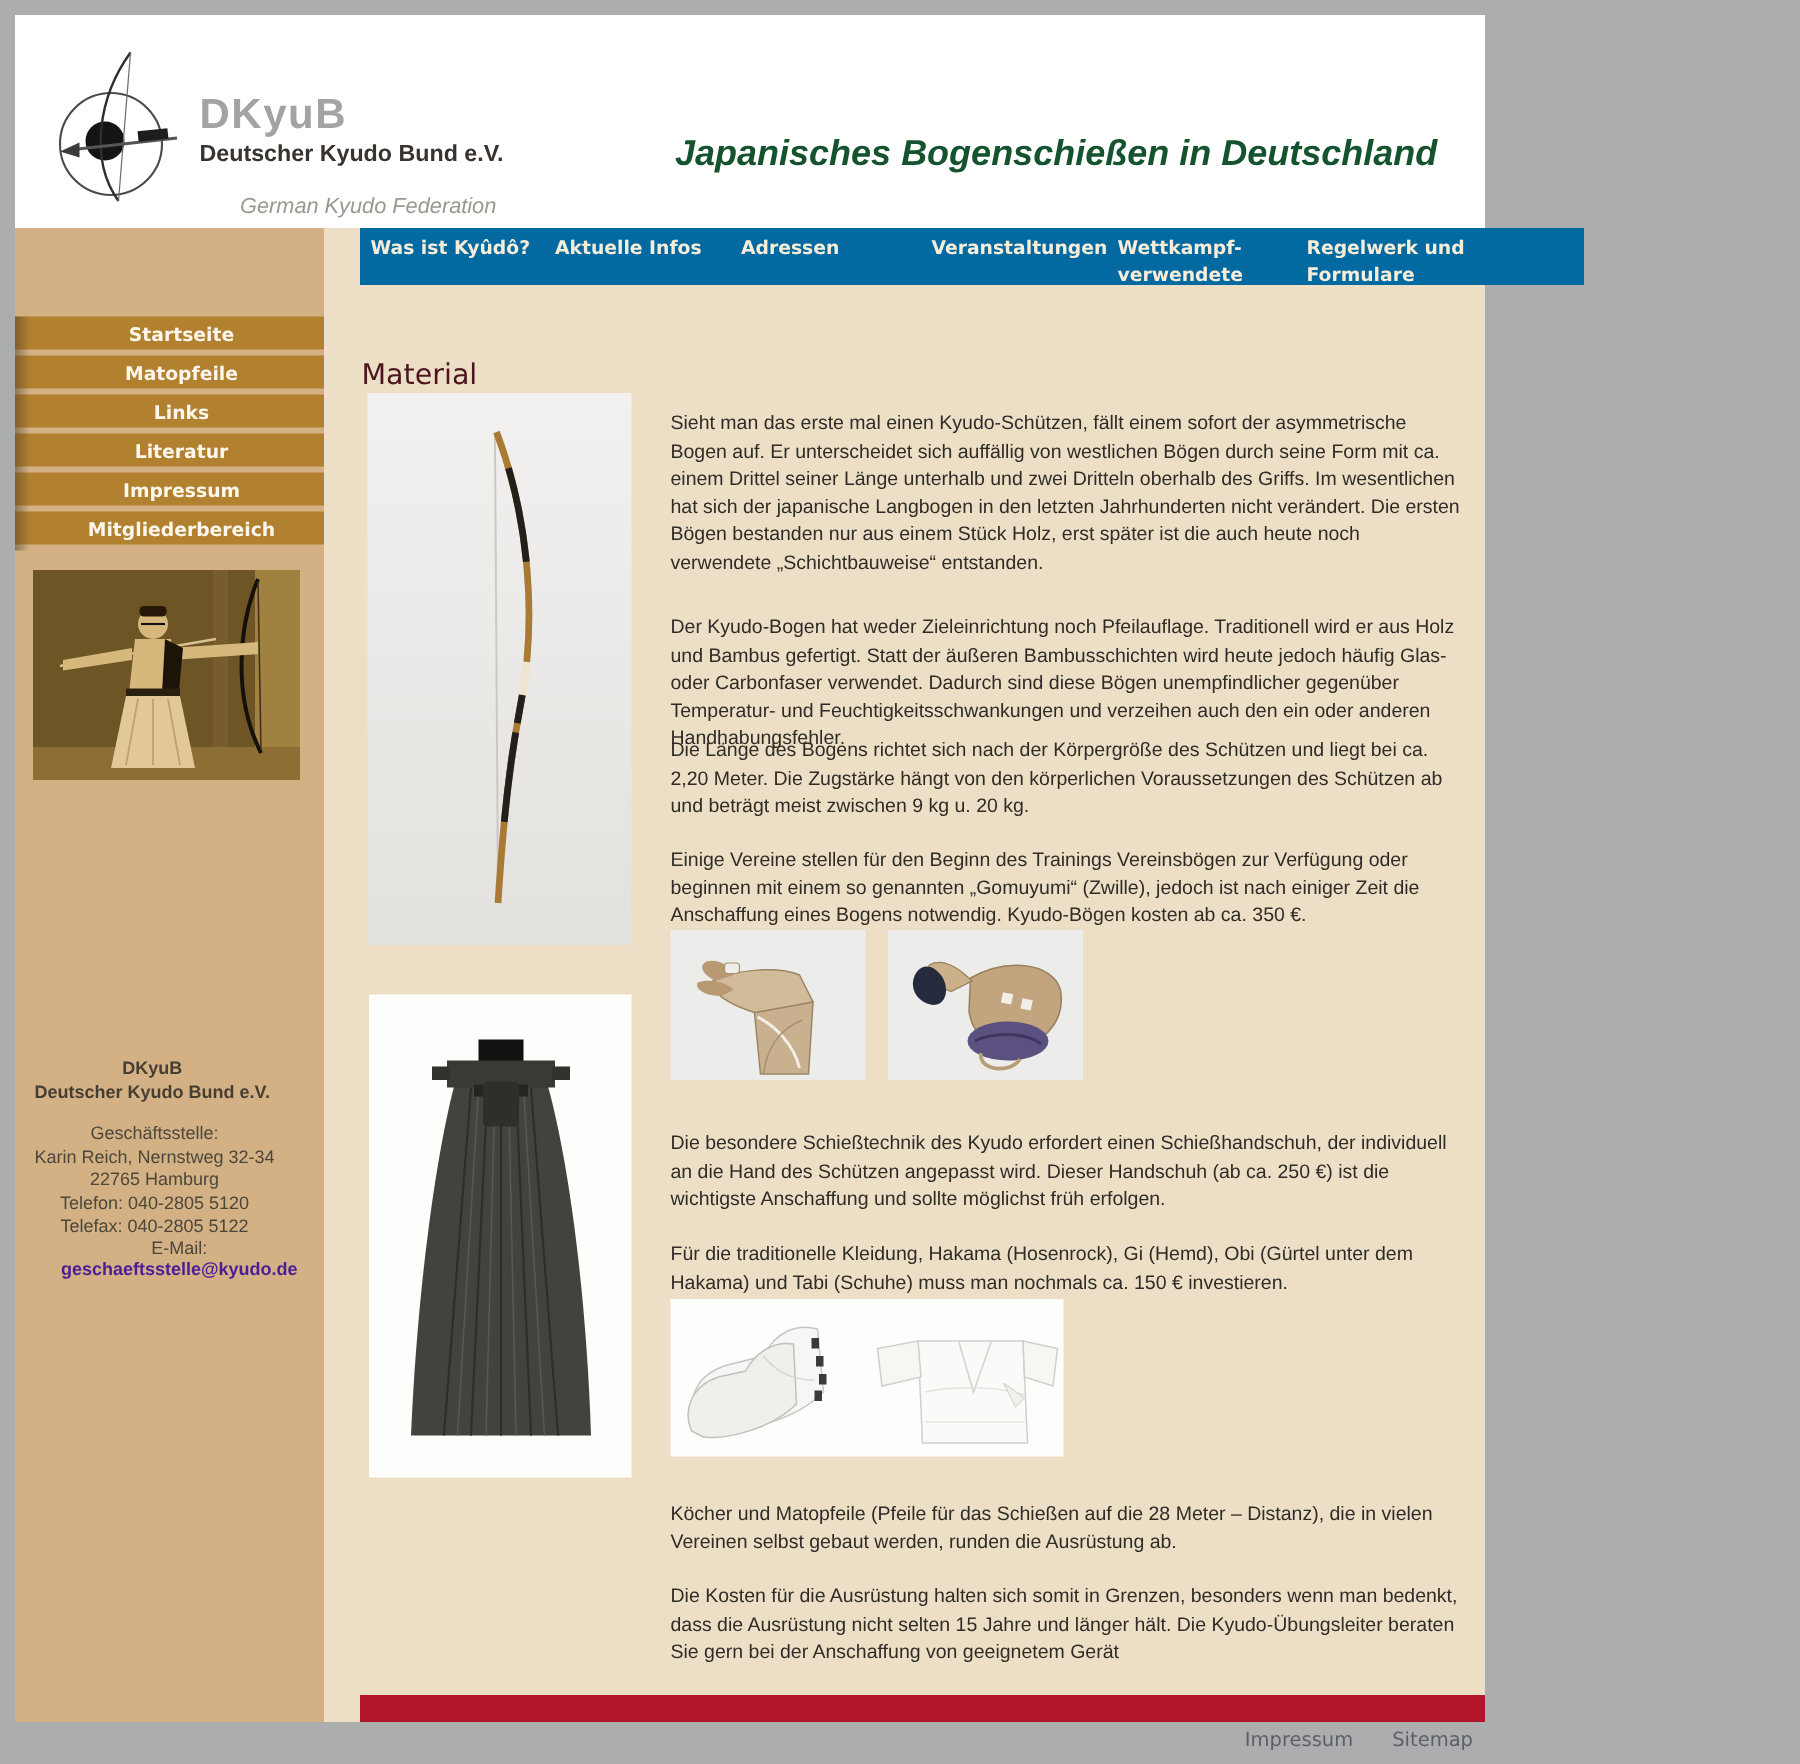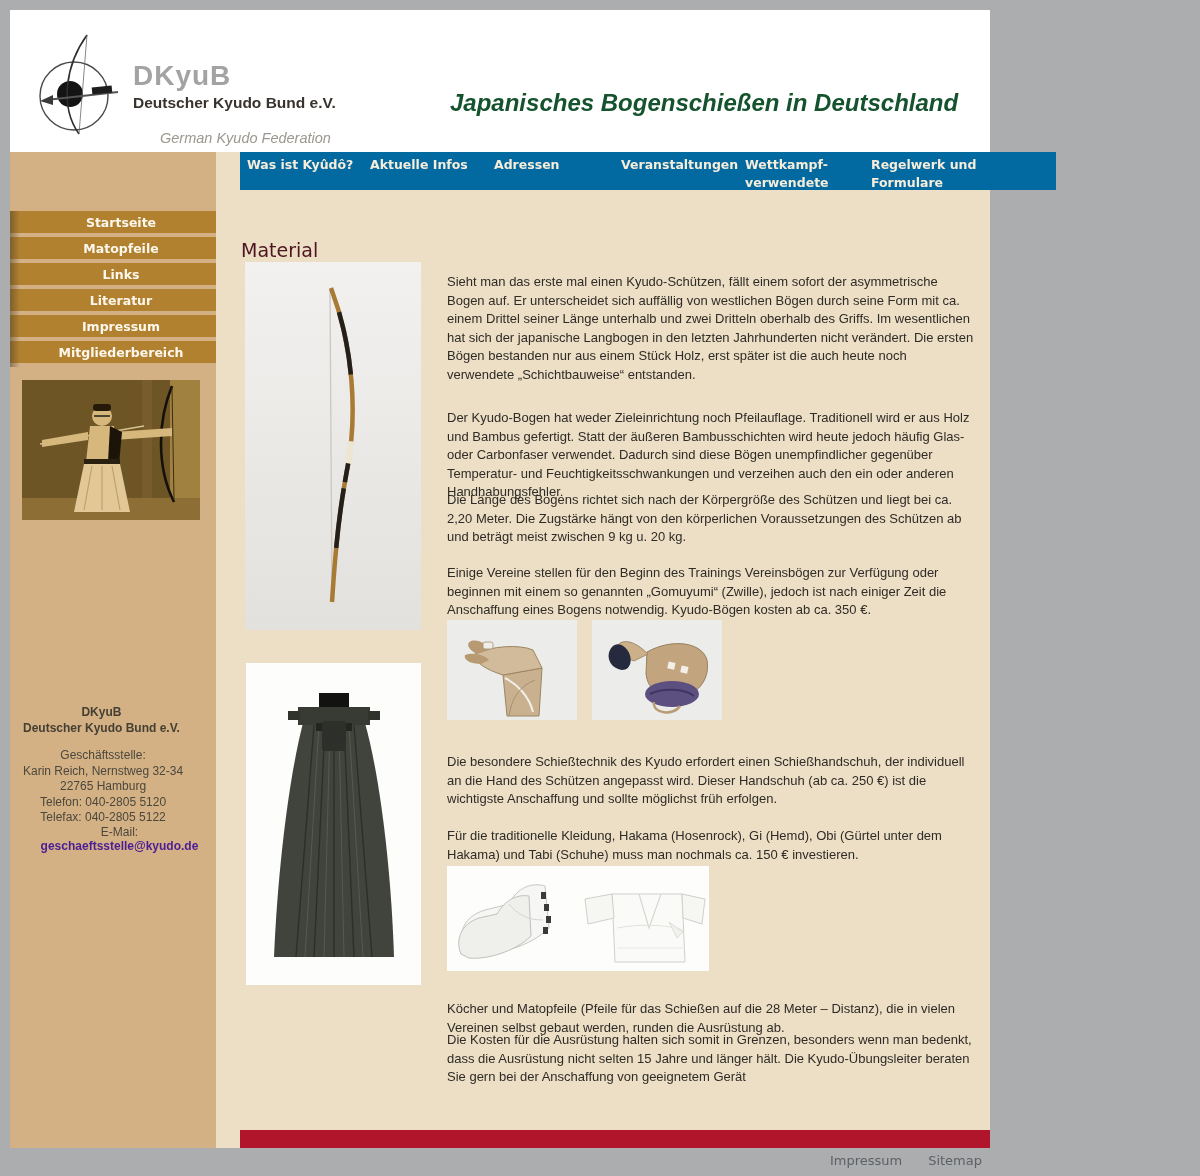--- a/index.html
+++ b/index.html
@@ -41,21 +41,21 @@
   .photo-frame { position:absolute; }
   .photo-frame svg { display:block; width:100%; height:100%; }
   .bow-photo    { left:245px; top:262px; width:176px; height:368px; background:linear-gradient(180deg,#f2f1ef,#e2e1de); }
   .hakama-photo { left:246px; top:663px; width:175px; height:322px; background:#fdfdfc; }
   .glove-photo-1{ left:447px; top:620px; width:130px; height:100px; background:#ececea; }
   .glove-photo-2{ left:592px; top:620px; width:130px; height:100px; background:#ececea; }
   .tabi-gi-photo{ left:447px; top:866px; width:262px; height:105px; background:#fdfdfc; }
 
   .para { position:absolute; left:447px; width:530px; font-size:13px; line-height:18.5px; color:#2f2b26; }
   .p1{top:260px}.p2{top:396px}.p3{top:478px}.p4{top:551px}
-  .p5{top:740px}.p6{top:814px}.p7{top:987px}.p8{top:1018px}
+  .p5{top:740px}.p6{top:814px}.p7{top:987px}.p8{top:1042px}
 
   
   .footer-bar { position:absolute; left:240px; top:1130px; width:750px; height:18px; background:#b0152c; }
   .footer-links { position:absolute; top:1153px; left:760px; width:222px; display:flex; justify-content:flex-end; gap:26px; }
   .footer-links a { font-family:"DejaVu Sans",sans-serif; font-size:13px; color:#5d6166; text-decoration:none; cursor:pointer; }
 </style>
 </head>
 <body>
 
 <div id="page">

